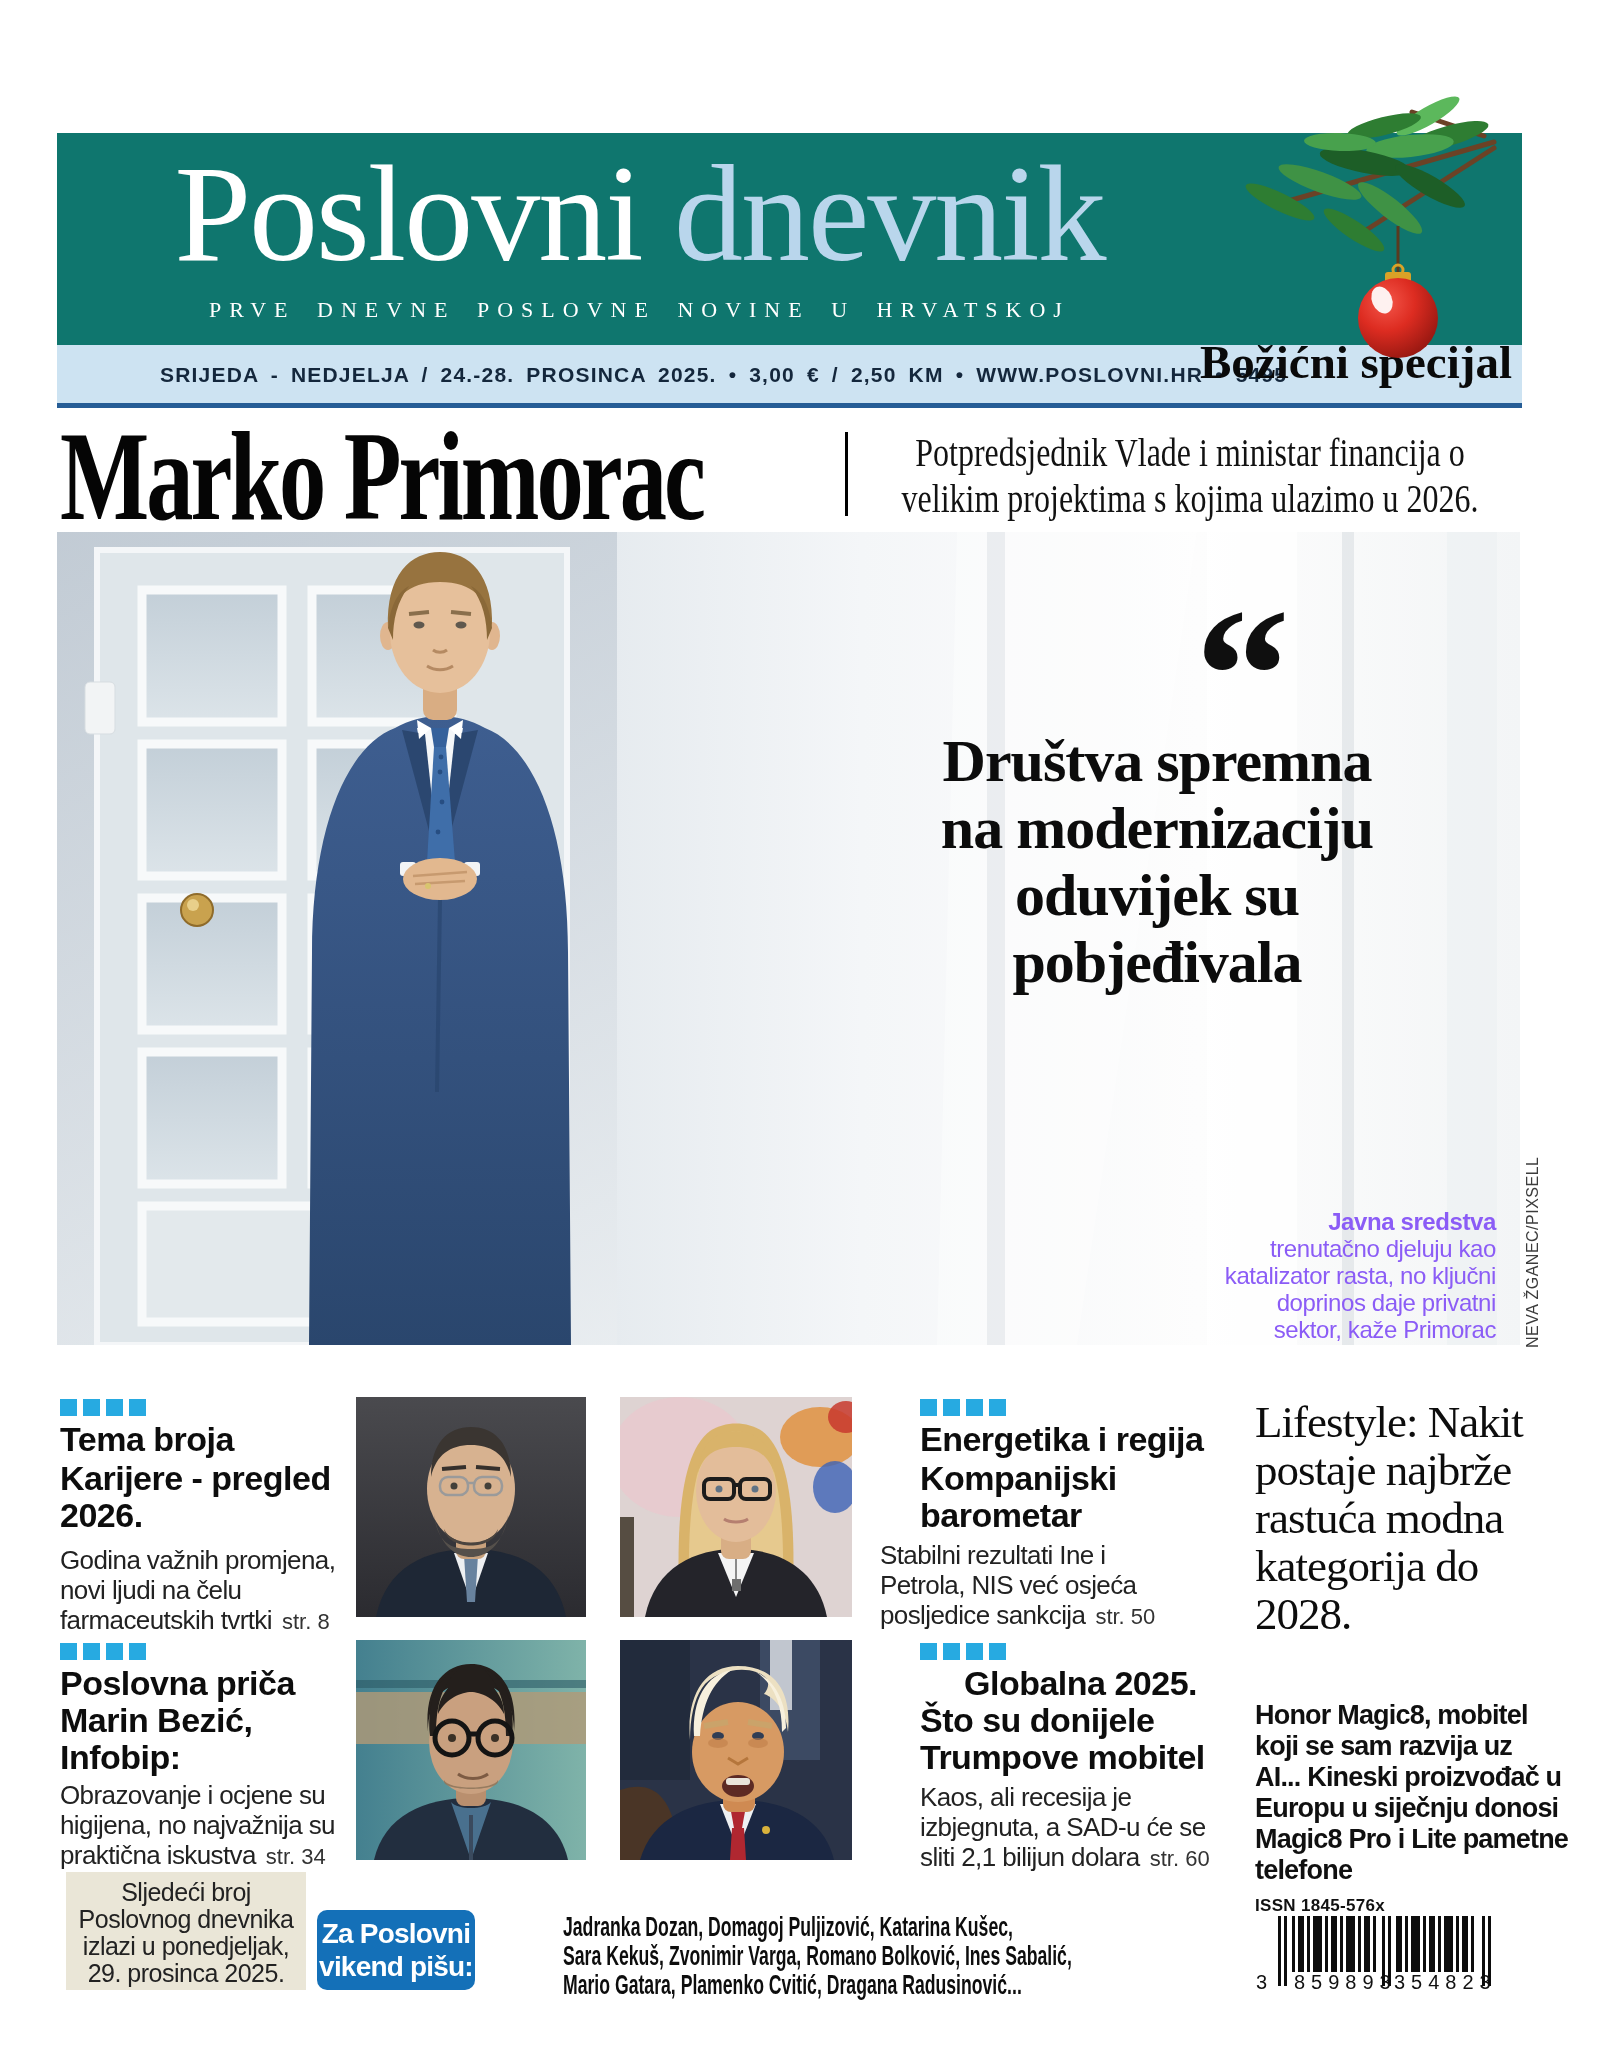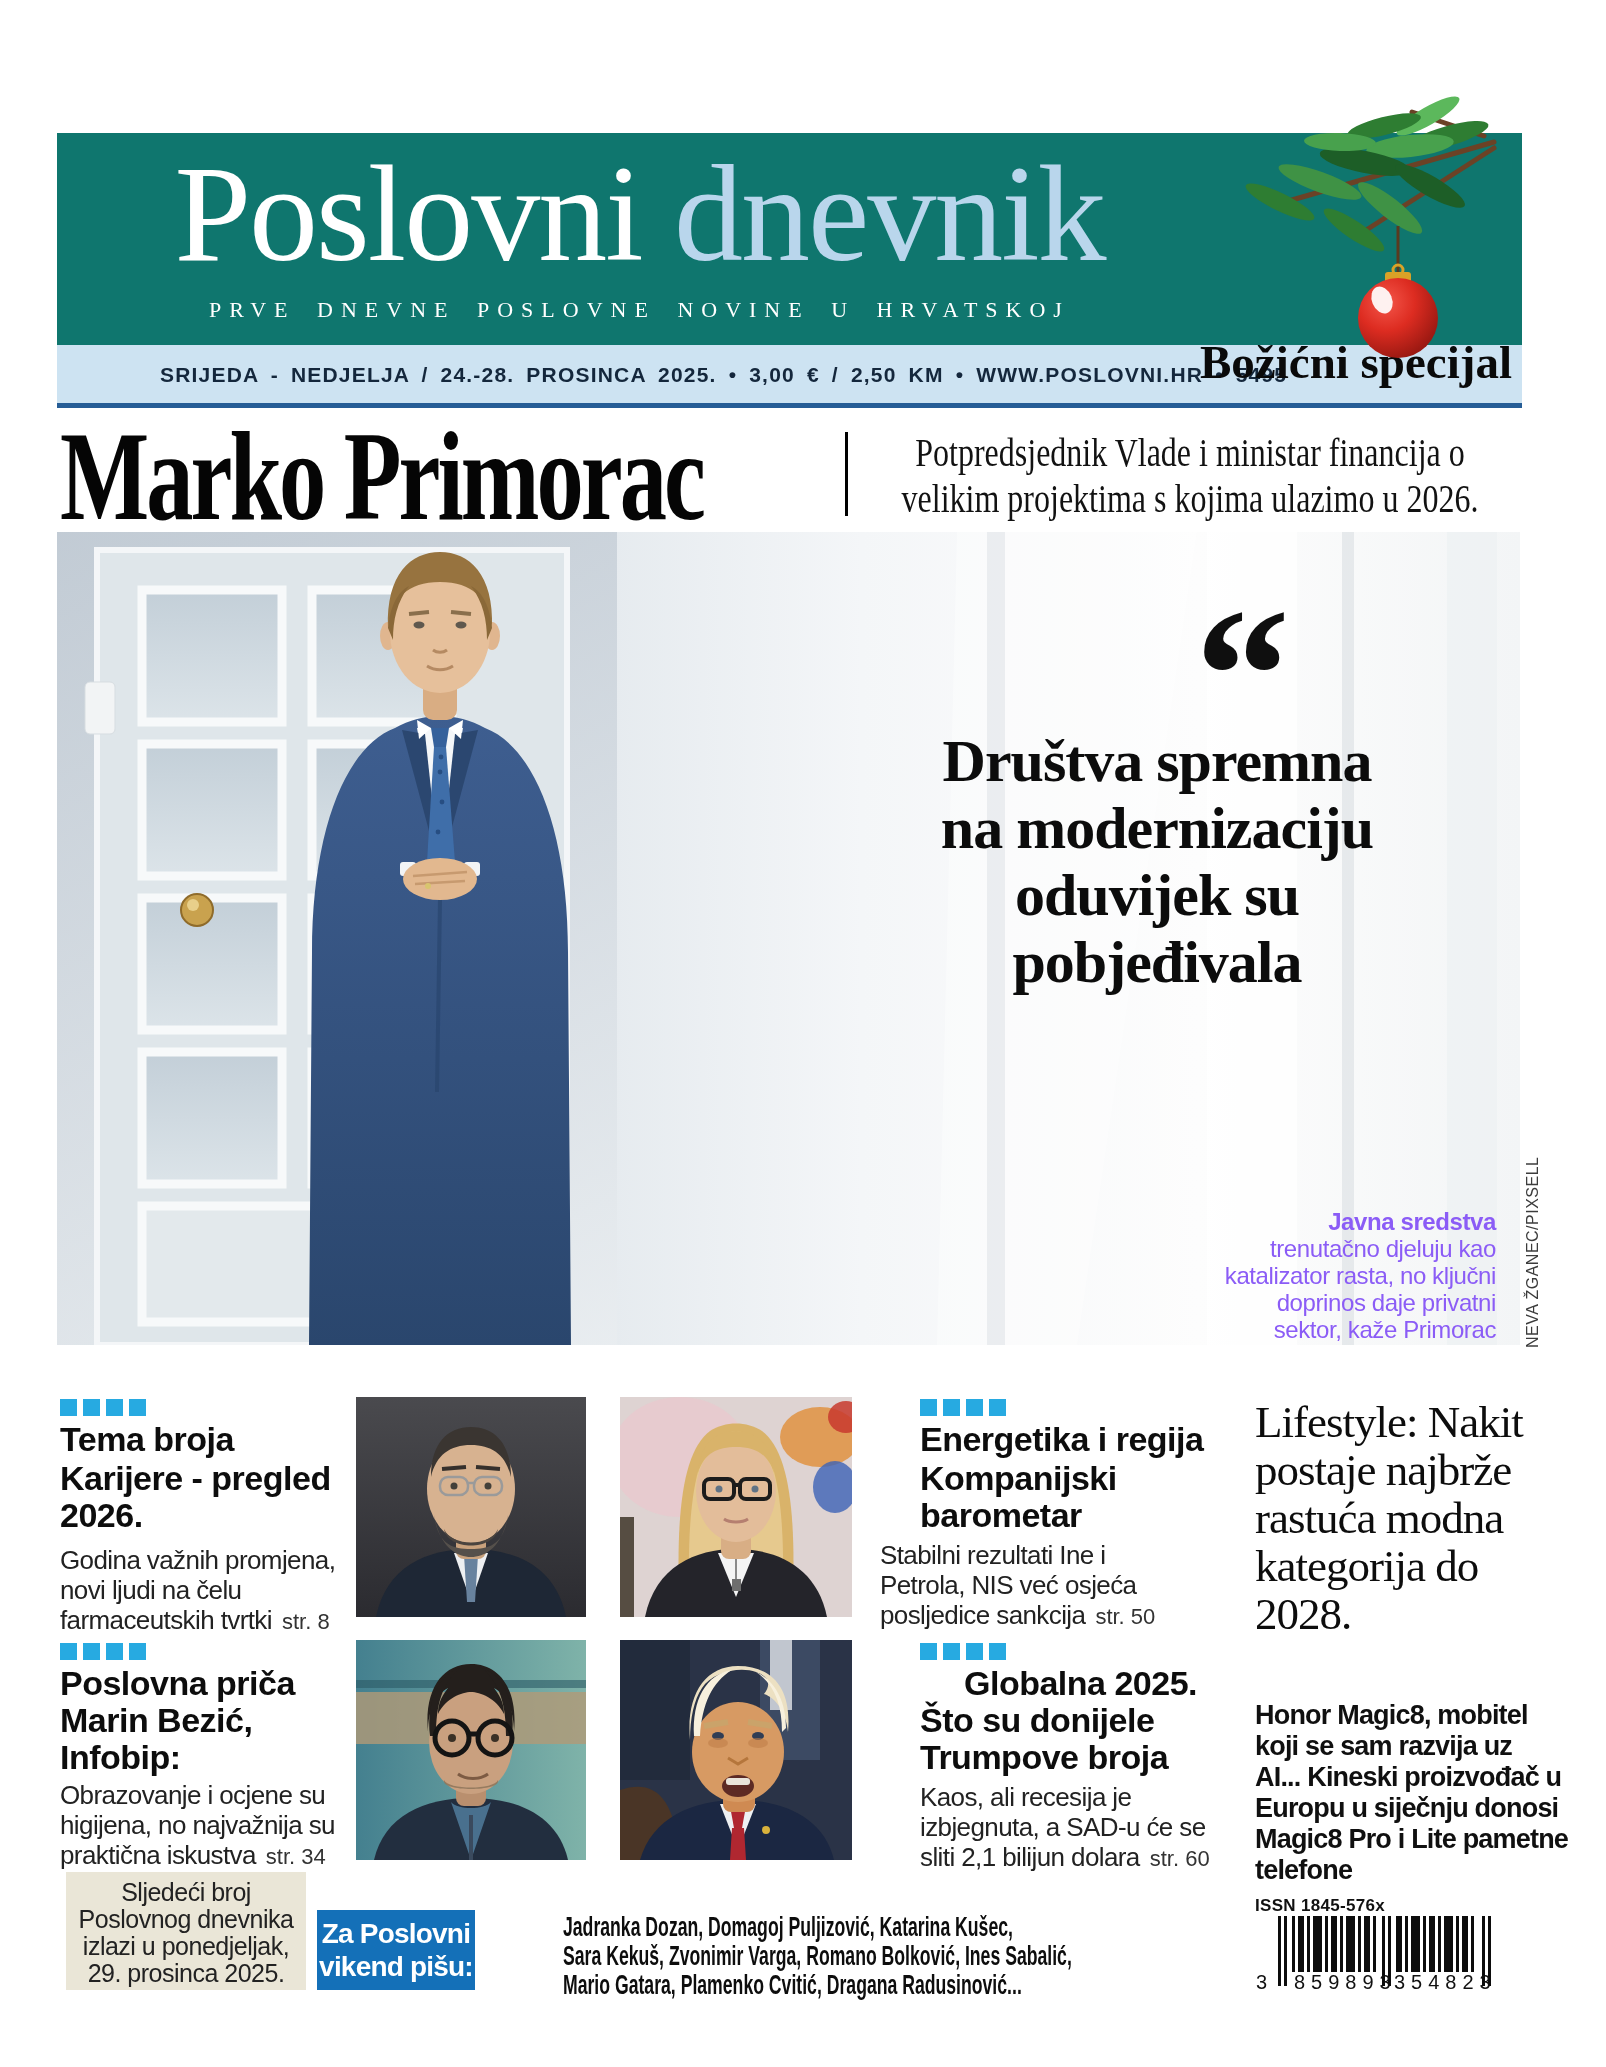--- a/index.html
+++ b/index.html
@@ -64,21 +64,21 @@
   .issn{left:1255px;top:1896px;font-size:17px;font-weight:bold;color:#111;letter-spacing:.3px;}
   .barcode{left:1256px;top:1916px;width:244px;height:78px;}
   .barcode .d3{position:absolute;left:0;bottom:0;font-size:20px;}
   .barcode .g1{position:absolute;left:38px;bottom:0;width:94px;text-align:center;font-size:20px;letter-spacing:6px;}
   .barcode .g2{position:absolute;left:138px;bottom:0;width:94px;text-align:center;font-size:20px;letter-spacing:6px;}
 
   
   .next-issue{left:66px;top:1872px;width:240px;height:118px;background:#eae6d7;text-align:center;
         font-size:25px;line-height:27px;letter-spacing:-.5px;color:#222;padding-top:7px;box-sizing:border-box;}
   .writers-box{left:317px;top:1910px;width:158px;height:80px;background:#1470b8;color:#fff;text-align:center;
-        font-weight:bold;font-size:28px;line-height:33px;letter-spacing:-.8px;padding-top:7px;box-sizing:border-box;}
+        font-weight:bold;font-size:28px;line-height:33px;letter-spacing:-.8px;padding-top:7px;box-sizing:border-box;border-radius:10px;}
   .authors{left:563px;top:1912px;font-size:28px;font-weight:bold;line-height:29px;color:#0d0d0d;
         transform:scaleX(.63);transform-origin:left top;}
   .authors div{white-space:nowrap;}
 </style>
 </head>
 <body>
 
 <div class="page">
 
   <div class="abs masthead">
@@ -372,21 +372,21 @@
     <span>Stabilni rezultati Ine i Petrola, NIS već osjeća posljedice sankcija</span><span class="pg">str. 50</span>
   </div>
 
   <div class="abs squares" style="left:920px;top:1643px;">
     <span class="sq"></span>
       <span class="sq"></span>
       <span class="sq"></span>
       <span class="sq"></span>
   </div>
   <div class="abs sec-label" style="left:920px;top:1664px;margin-left:44px;">Globalna 2025.</div>
-  <div class="abs sec-title" style="left:920px;top:1702px;width:300px;">Što su donijele Trumpove broja</div>
+  <div class="abs sec-title" style="left:920px;top:1702px;width:300px;">Što su donijele Trumpove mobitel</div>
   <div class="abs sec-body" style="left:920px;top:1782px;width:305px;">
     <span>Kaos, ali recesija je izbjegnuta, a SAD-u će se sliti 2,1 bilijun dolara</span><span class="pg">str. 60</span>
   </div>
 
   <div class="abs lifestyle">
     <div>Lifestyle: Nakit</div>
     <div>postaje najbrže</div>
     <div>rastuća modna</div>
     <div>kategorija do</div>
     <div>2028.</div>

